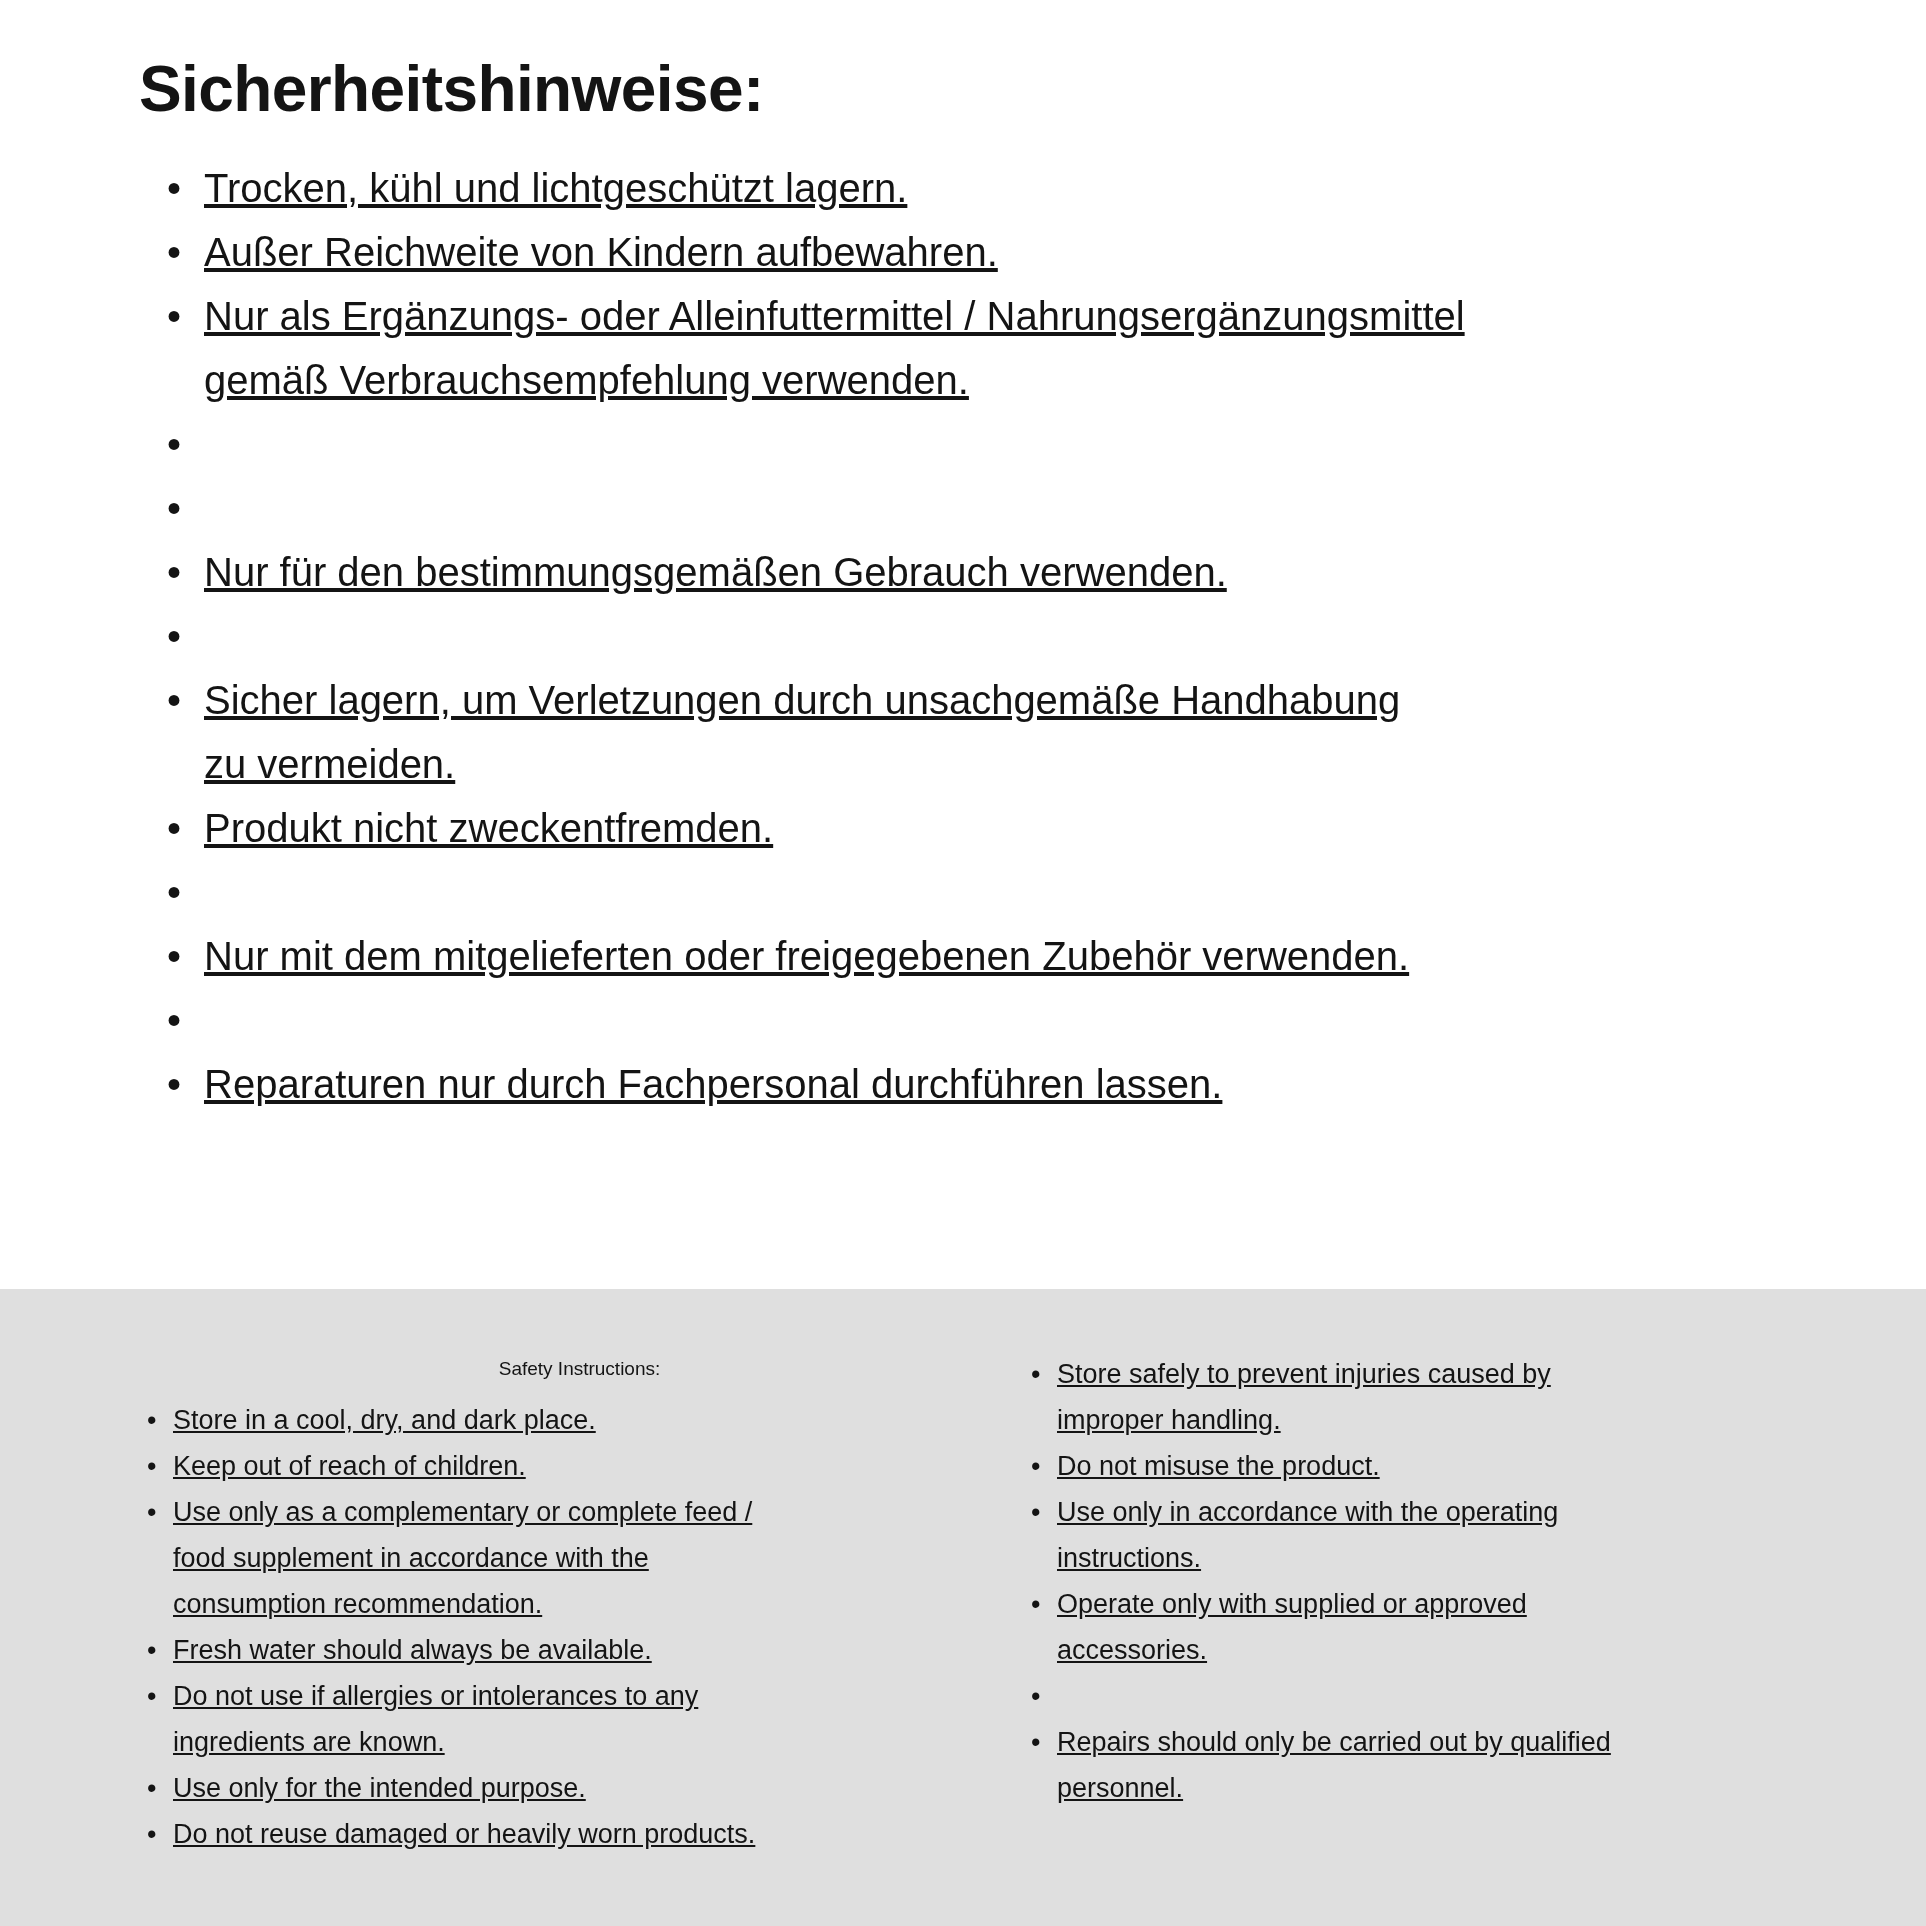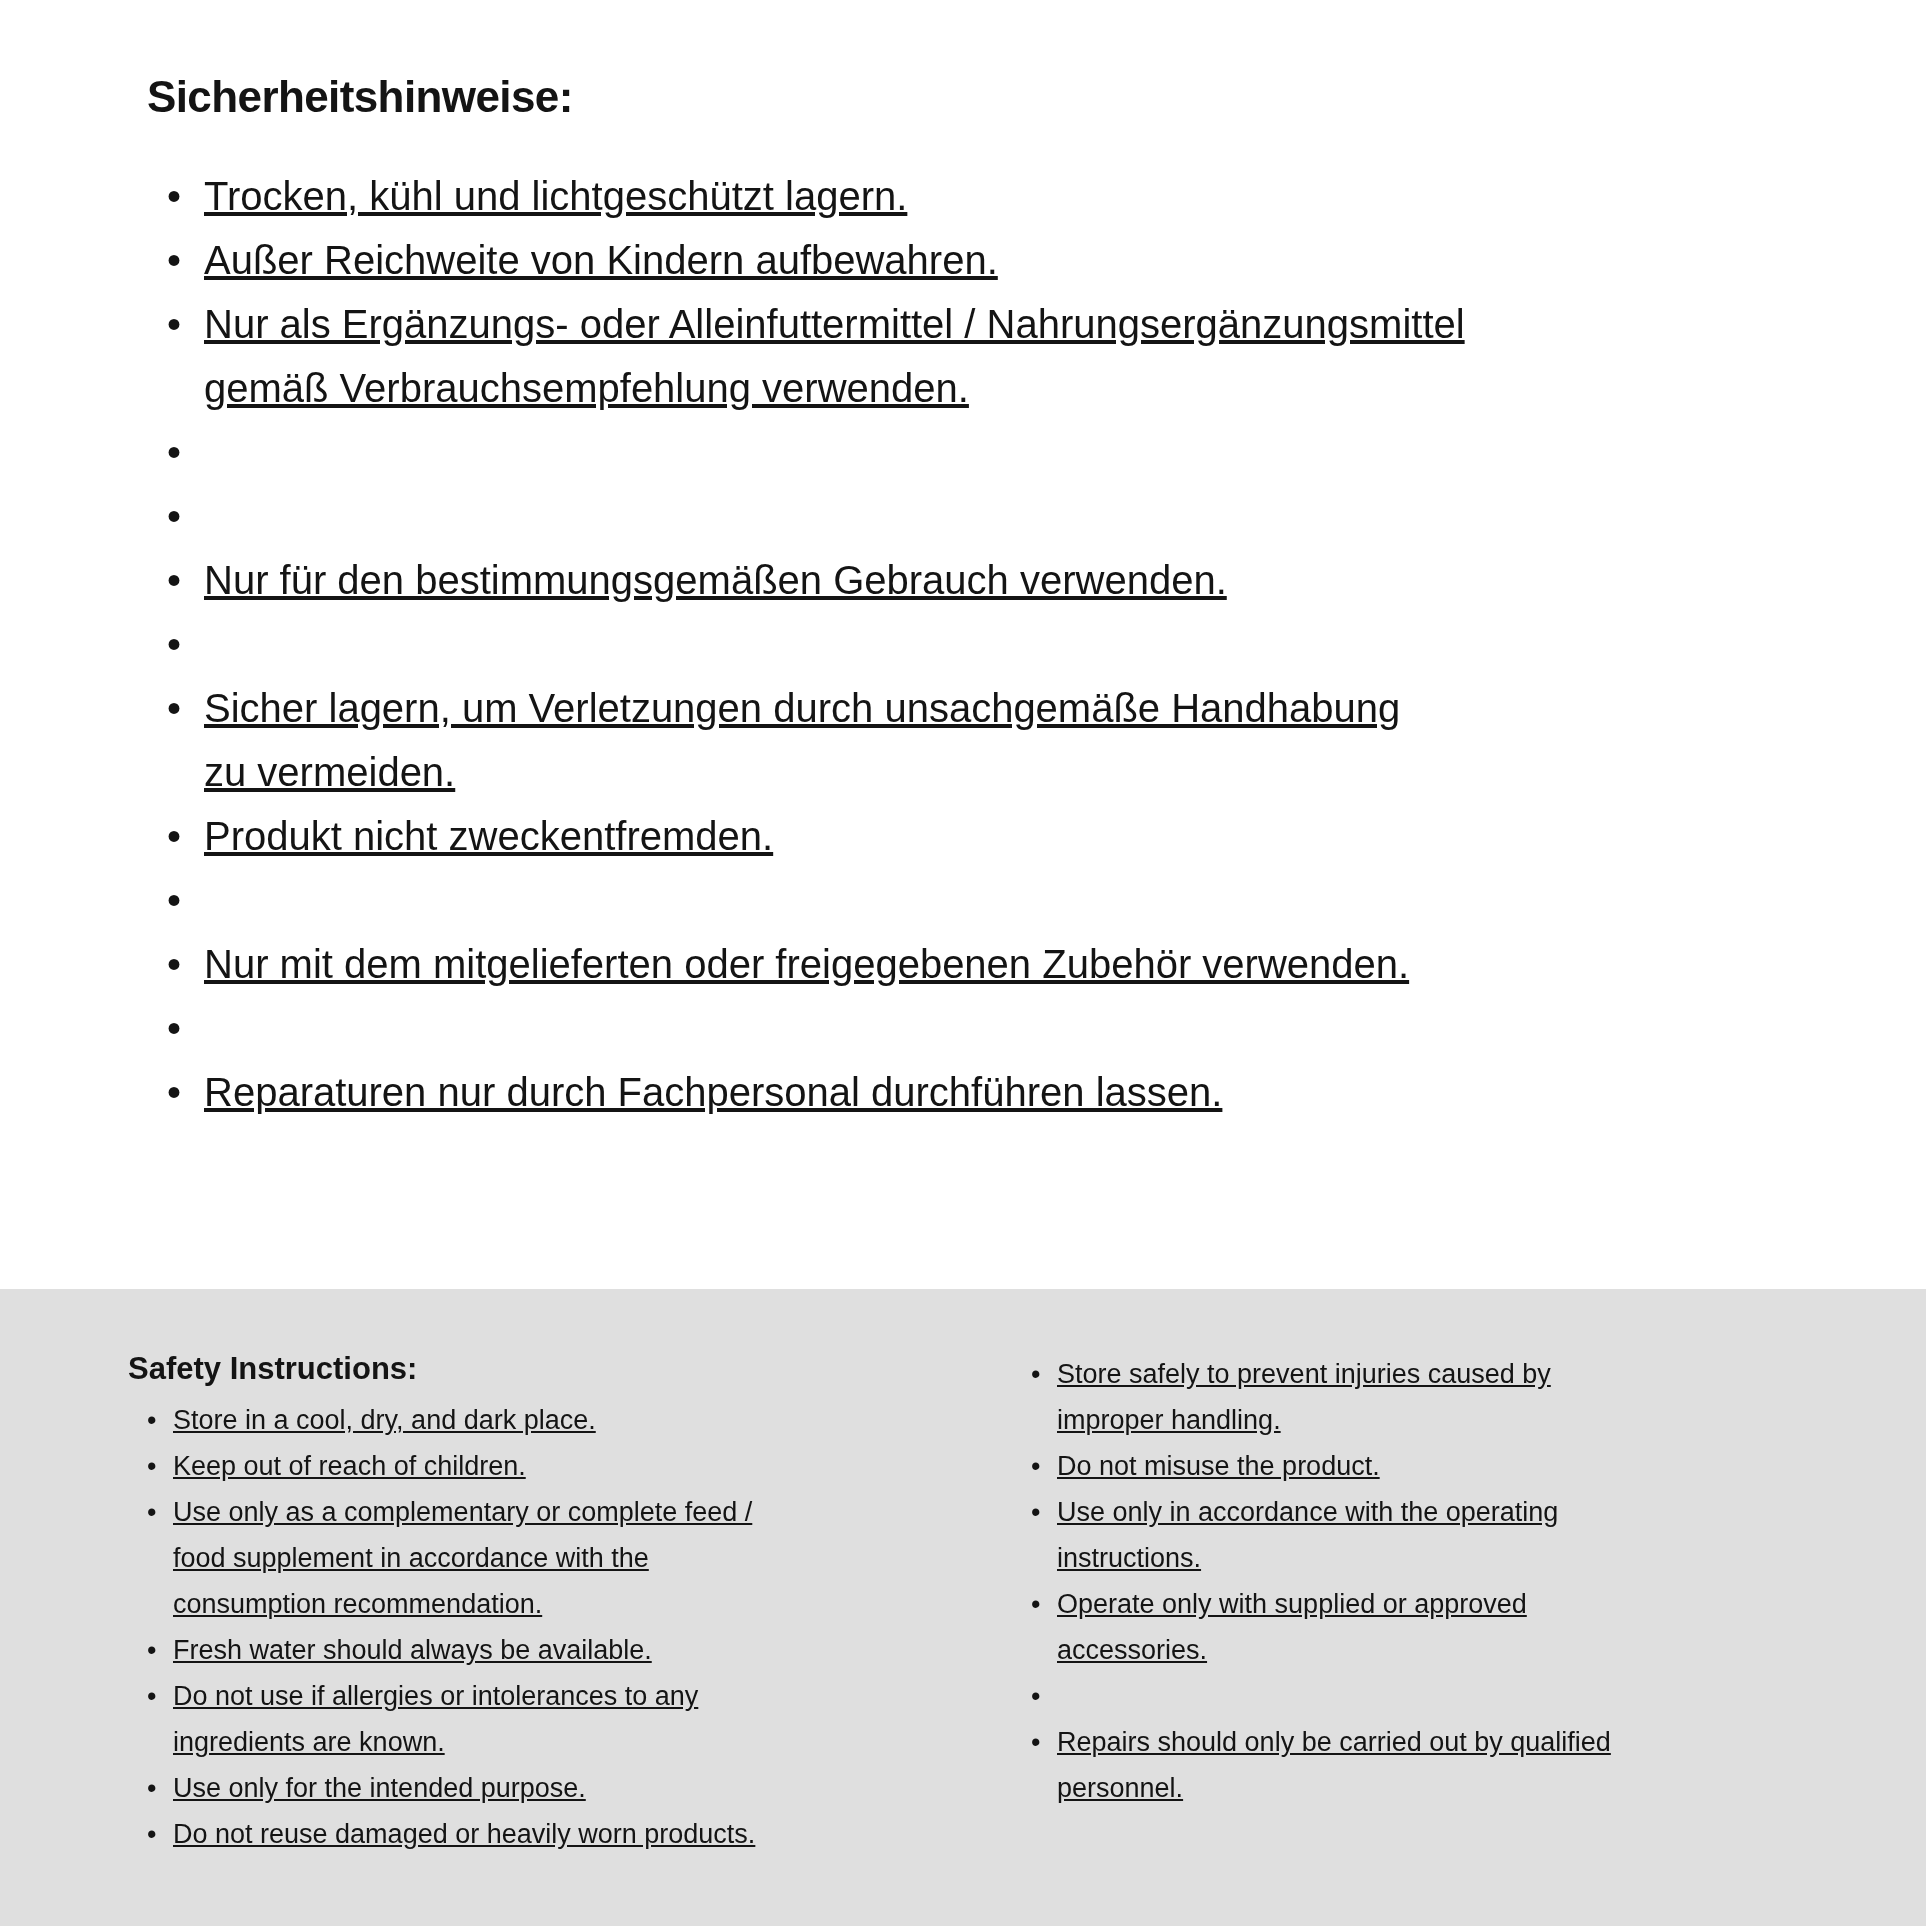--- a/index.html
+++ b/index.html
@@ -16,22 +16,22 @@
   }
 
   
   .de-section {
     position: absolute;
     top: 0; left: 0;
     width: 100%;
     padding: 53px 51px 0 135px;
   }
   .de-title {
-    margin: 12px;
-    font-size: 44px;
+    margin: 4px;
+    font-size: 64px;
     line-height: 64px;
     font-weight: 700;
     letter-spacing: -0.6px;
   }
   .de-list {
     list-style: none;
     margin: 35px 0 0 32px;
     padding: 0;
     font-size: 40px;
     line-height: 64px;
@@ -50,23 +50,24 @@
     width: 100%;
     height: 637px;
     background: #dfdfdf;
     padding: 62px 39px 0 128px;
     display: flex;
   }
   .en-col-left  { flex: 0 0 903px; }
   .en-col-right { flex: 1 1 auto; }
   .en-title {
     margin: 0 0 10.3px 0;
-    font-size: 31px;
+    font-size: 19px;
     line-height: 36px;
-    font-weight: 700;
+    font-weight: 400;
+    text-align: center;
   }
   .en-list {
     list-style: none;
     margin: 0;
     padding: 0;
     font-size: 27px;
     line-height: 46px;
     font-weight: 400;
   }
   .en-col-left .en-list { padding-left: 19px; }

